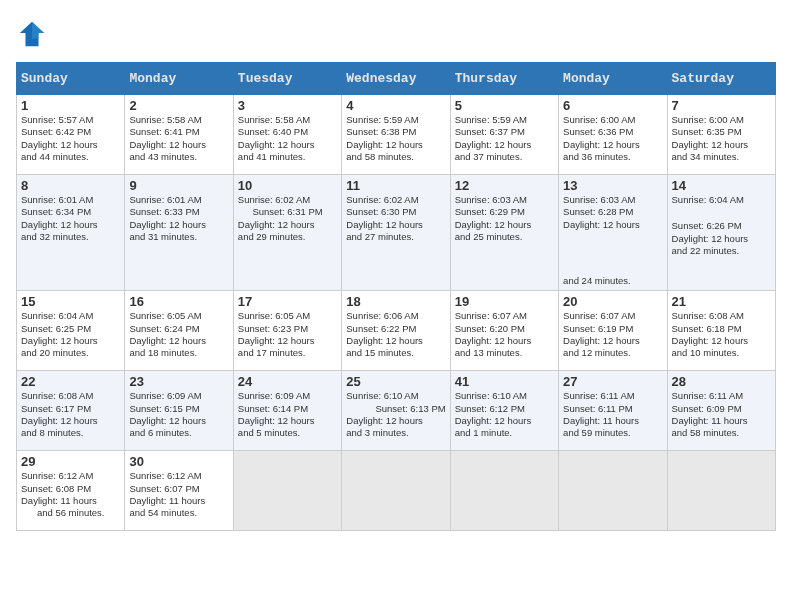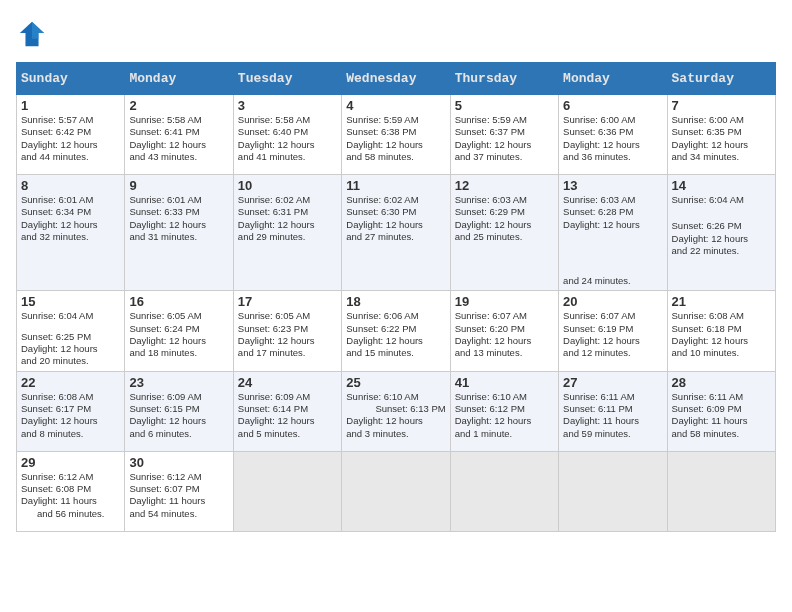--- a/index.html
+++ b/index.html
@@ -174,21 +174,21 @@
         <td>
           <span class="day-num">9</span>
           <span style="display: block; line-height: 1.3;">Sunrise: 6:01 AM</span>
           <span style="display: block; line-height: 1.3;">Sunset: 6:33 PM</span>
           <span style="display: block; line-height: 1.3;">Daylight: 12 hours</span>
           <span style="display: block; line-height: 1.3;">and 31 minutes.</span>
         </td>
         <td>
           <span class="day-num">10</span>
           <span style="display: block; line-height: 1.3;">Sunrise: 6:02 AM</span>
-          <span style="display: block; line-height: 1.3;">Sunset: 6:31 PM</span>
+          <span style="display: block; line-height: 1.3; text-align: center;">Sunset: 6:31 PM</span>
           <span style="display: block; line-height: 1.3;">Daylight: 12 hours</span>
           <span style="display: block; line-height: 1.3;">and 29 minutes.</span>
         </td>
         <td>
           <span class="day-num">11</span>
           <span style="display: block; line-height: 1.3;">Sunrise: 6:02 AM</span>
           <span style="display: block; line-height: 1.3;">Sunset: 6:30 PM</span>
           <span style="display: block; line-height: 1.3;">Daylight: 12 hours</span>
           <span style="display: block; line-height: 1.3;">and 27 minutes.</span>
         </td>
@@ -211,21 +211,21 @@
           <span style="display: block; line-height: 1.3;">Sunrise: 6:04 AM</span>
           <span style="display: block; line-height: 1.3; margin-top: 14px;">Sunset: 6:26 PM</span>
           <span style="display: block; line-height: 1.3;">Daylight: 12 hours</span>
           <span style="display: block; line-height: 1.3;">and 22 minutes.</span>
         </td>
       </tr>
       <tr>
         <td>
           <span class="day-num">15</span>
           <span style="display: block; line-height: 1.3;">Sunrise: 6:04 AM</span>
-          <span style="display: block; line-height: 1.3; margin-top: 8px;">Sunset: 6:25 PM</span>
+          <span style="display: block; line-height: 1.3;">Sunset: 6:25 PM</span>
           <span style="display: block; line-height: 1.3;">Daylight: 12 hours</span>
           <span style="display: block; line-height: 1.3;">and 20 minutes.</span>
         </td>
         <td>
           <span class="day-num">16</span>
           <span style="display: block; line-height: 1.3;">Sunrise: 6:05 AM</span>
           <span style="display: block; line-height: 1.3;">Sunset: 6:24 PM</span>
           <span style="display: block; line-height: 1.3;">Daylight: 12 hours</span>
           <span style="display: block; line-height: 1.3;">and 18 minutes.</span>
         </td>

